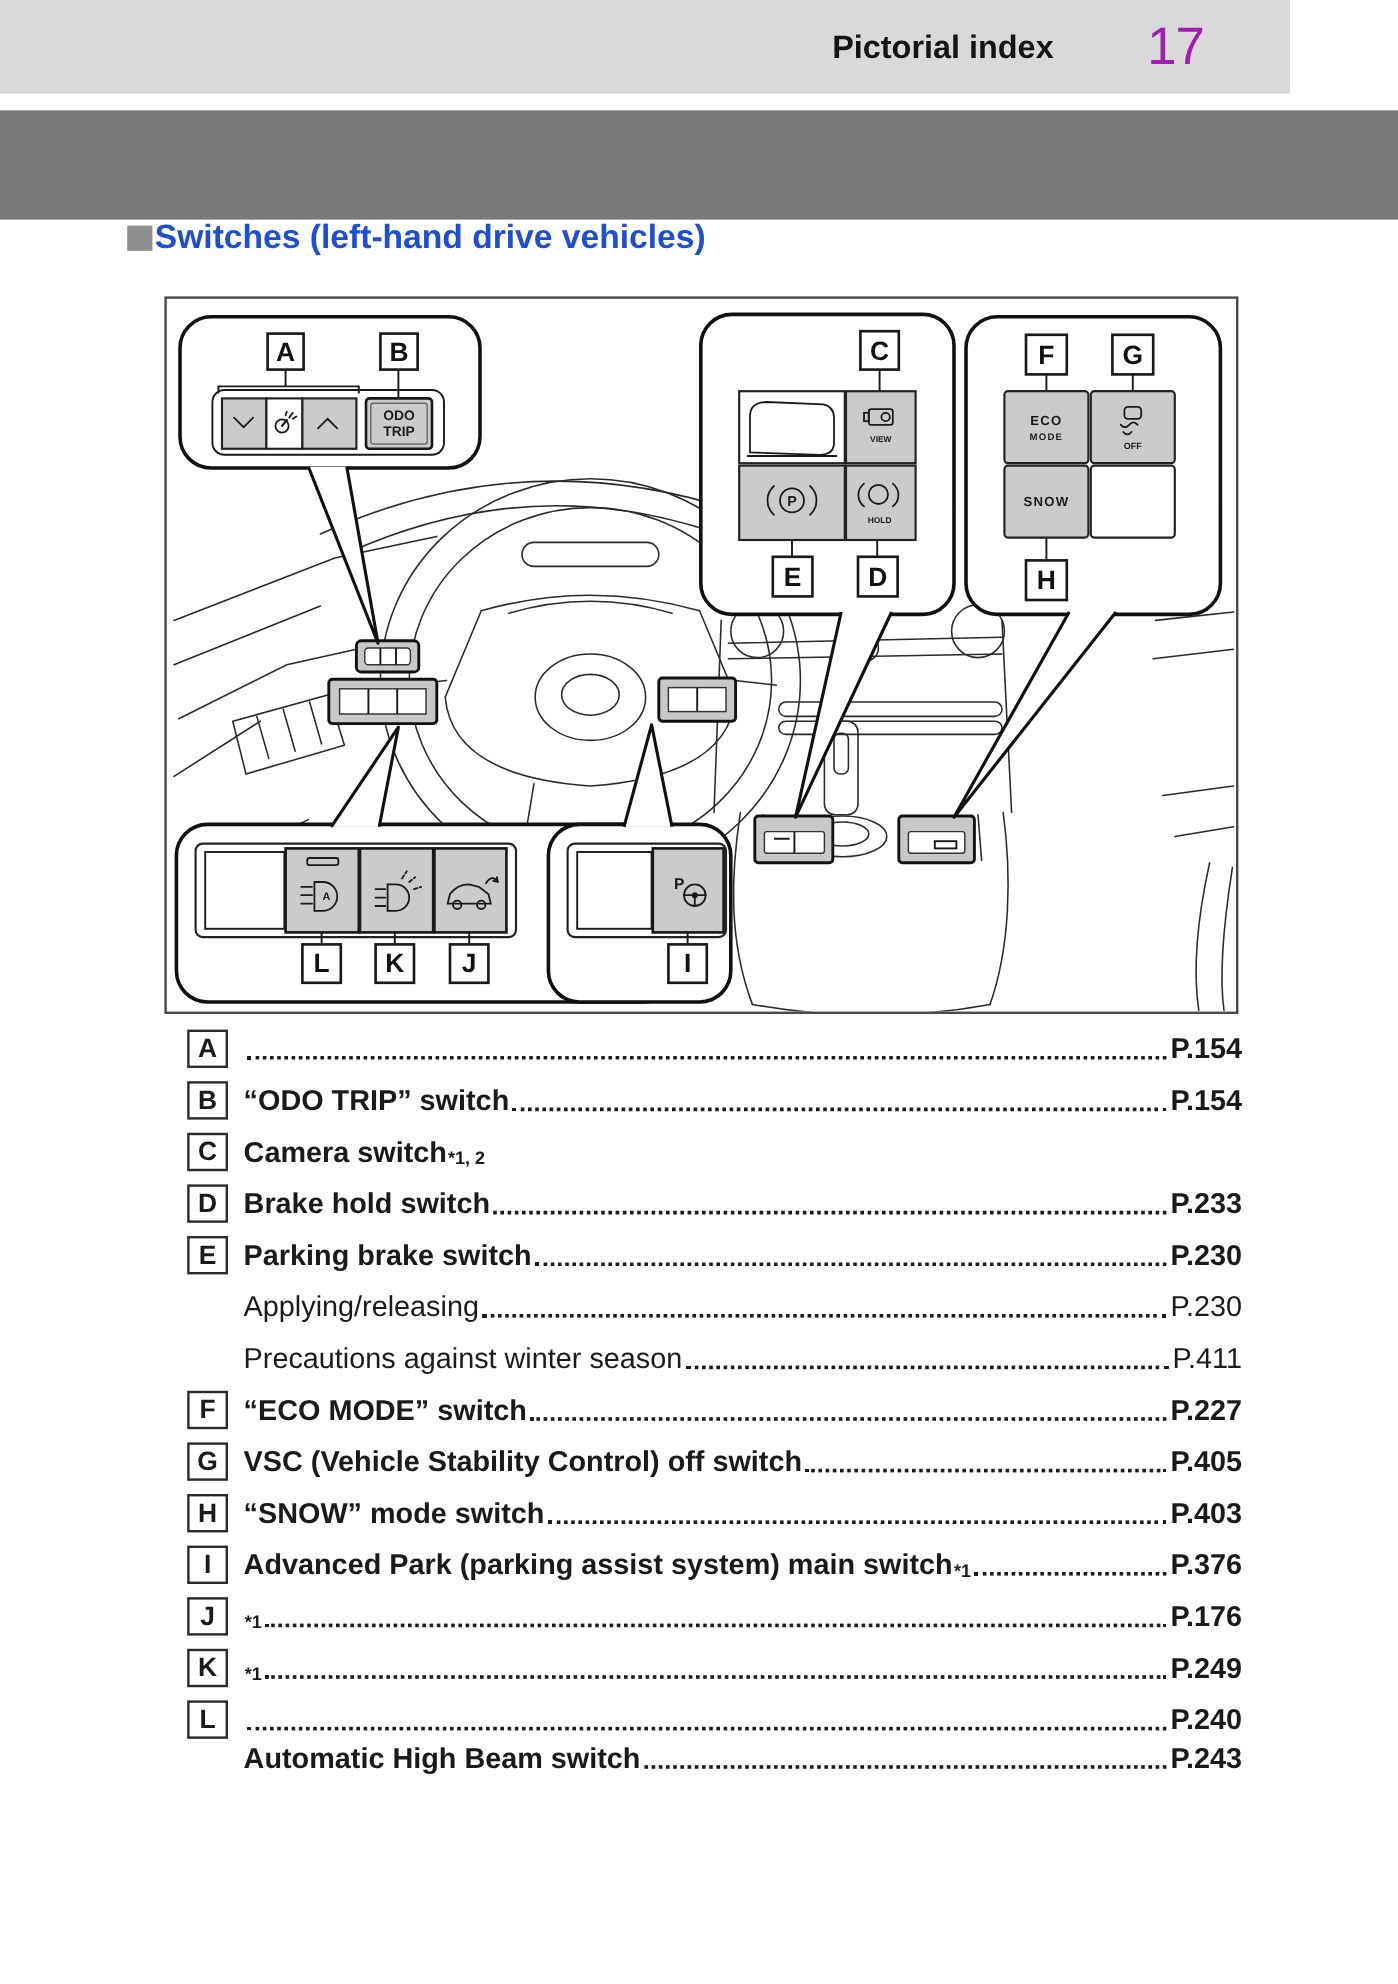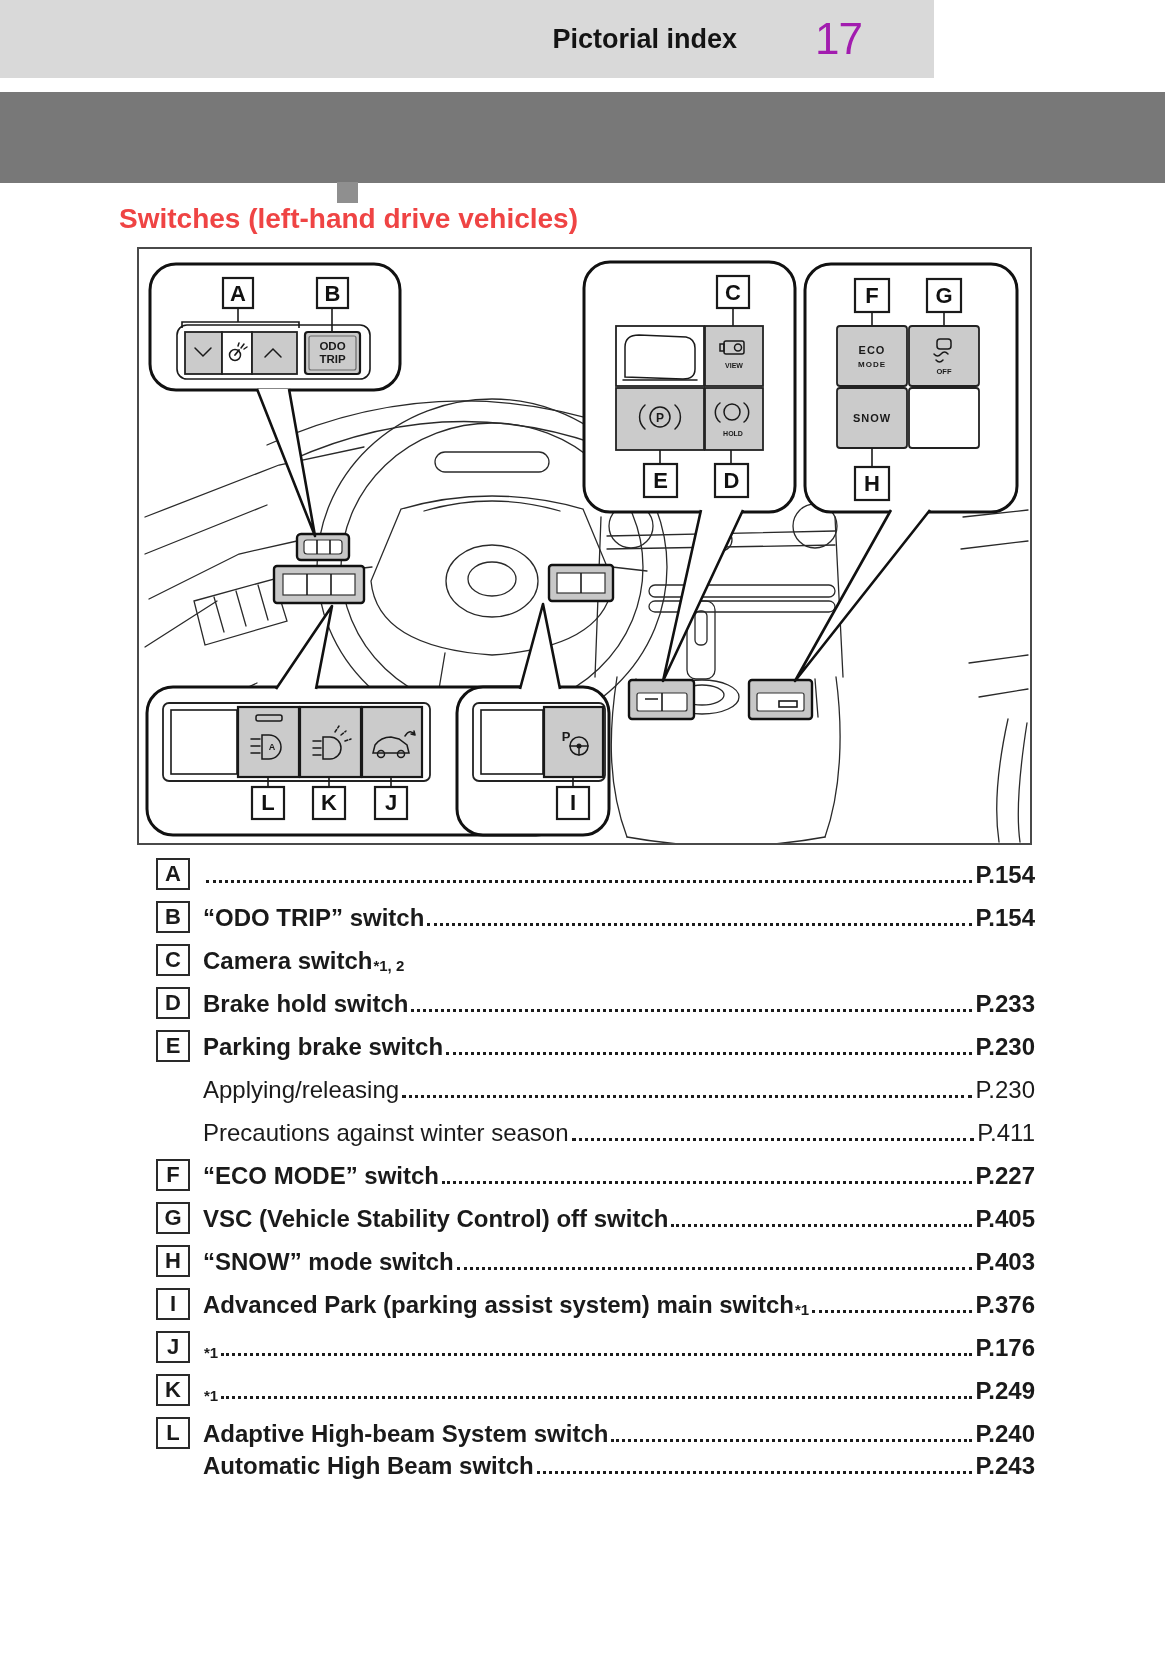--- a/index.html
+++ b/index.html
@@ -1,26 +1,26 @@
 <!DOCTYPE html>
 <html><head>
 <meta charset="utf-8">
 <style>
   html,body{margin:0;padding:0;background:#ffffff;}
   body{width:1165px;height:1653px;position:relative;font-family:"Liberation Sans",sans-serif;color:#1a1a1a;overflow:hidden;}
 
-  .header-bar{position:absolute;top:0;left:0;width:934px;height:78px;background:#d9d9d9;
+  .header-bar{position:absolute;top:0;left:0;width:1075px;height:78px;background:#d9d9d9;
     display:flex;align-items:center;justify-content:flex-end;padding-right:72px;box-sizing:border-box;}
   .header-title{font-size:27px;font-weight:bold;color:#141414;}
   .header-pageno{font-size:44px;font-weight:normal;color:#a21caf;margin-left:78px;letter-spacing:-1px;}
 
   .section-band{position:absolute;top:92px;left:0;width:1165px;height:91px;background:#787878;}
 
-  .section-heading{position:absolute;top:182px;left:119px;display:flex;align-items:center;
-    font-size:28px;font-weight:bold;color:#ef4444;flex-direction:column;}
+  .section-heading{position:absolute;top:182px;left:106px;display:flex;align-items:center;
+    font-size:28px;font-weight:bold;color:#1d4ed8;}
   .bullet-square{display:inline-block;width:21px;height:21px;background:#8f8f8f;margin-right:2px;}
 
   .diagram-frame{position:absolute;top:247px;left:137px;width:895px;height:598px;
     border:2px solid #4a4a4a;box-sizing:border-box;background:#fff;}
   .diagram-frame svg{display:block;}
 
   
   .sk{stroke:#2a2a2a;stroke-width:1.3;fill:none;stroke-linecap:round;}
   .panel{fill:#c8c8c8;stroke:#111;stroke-width:2.4;}
   .pcell{fill:#ffffff;stroke:#333;stroke-width:1.2;}
@@ -395,21 +395,20 @@
 
   <div class="row">
     <span class="key">K</span>
       <sup class="fn">*1</sup>
     <span class="leader"></span>
     <span class="pg">P.249</span>
   </div>
 
   <div class="row tight">
     <span class="key">L</span>
-    <span class="lbl">Adaptive High-beam System switch</span>
     <span class="leader"></span>
     <span class="pg">P.240</span>
   </div>
 
   <div class="row">
     <span class="key ghost"></span>
     <span class="lbl">Automatic High Beam switch</span>
     <span class="leader"></span>
     <span class="pg">P.243</span>
   </div>

